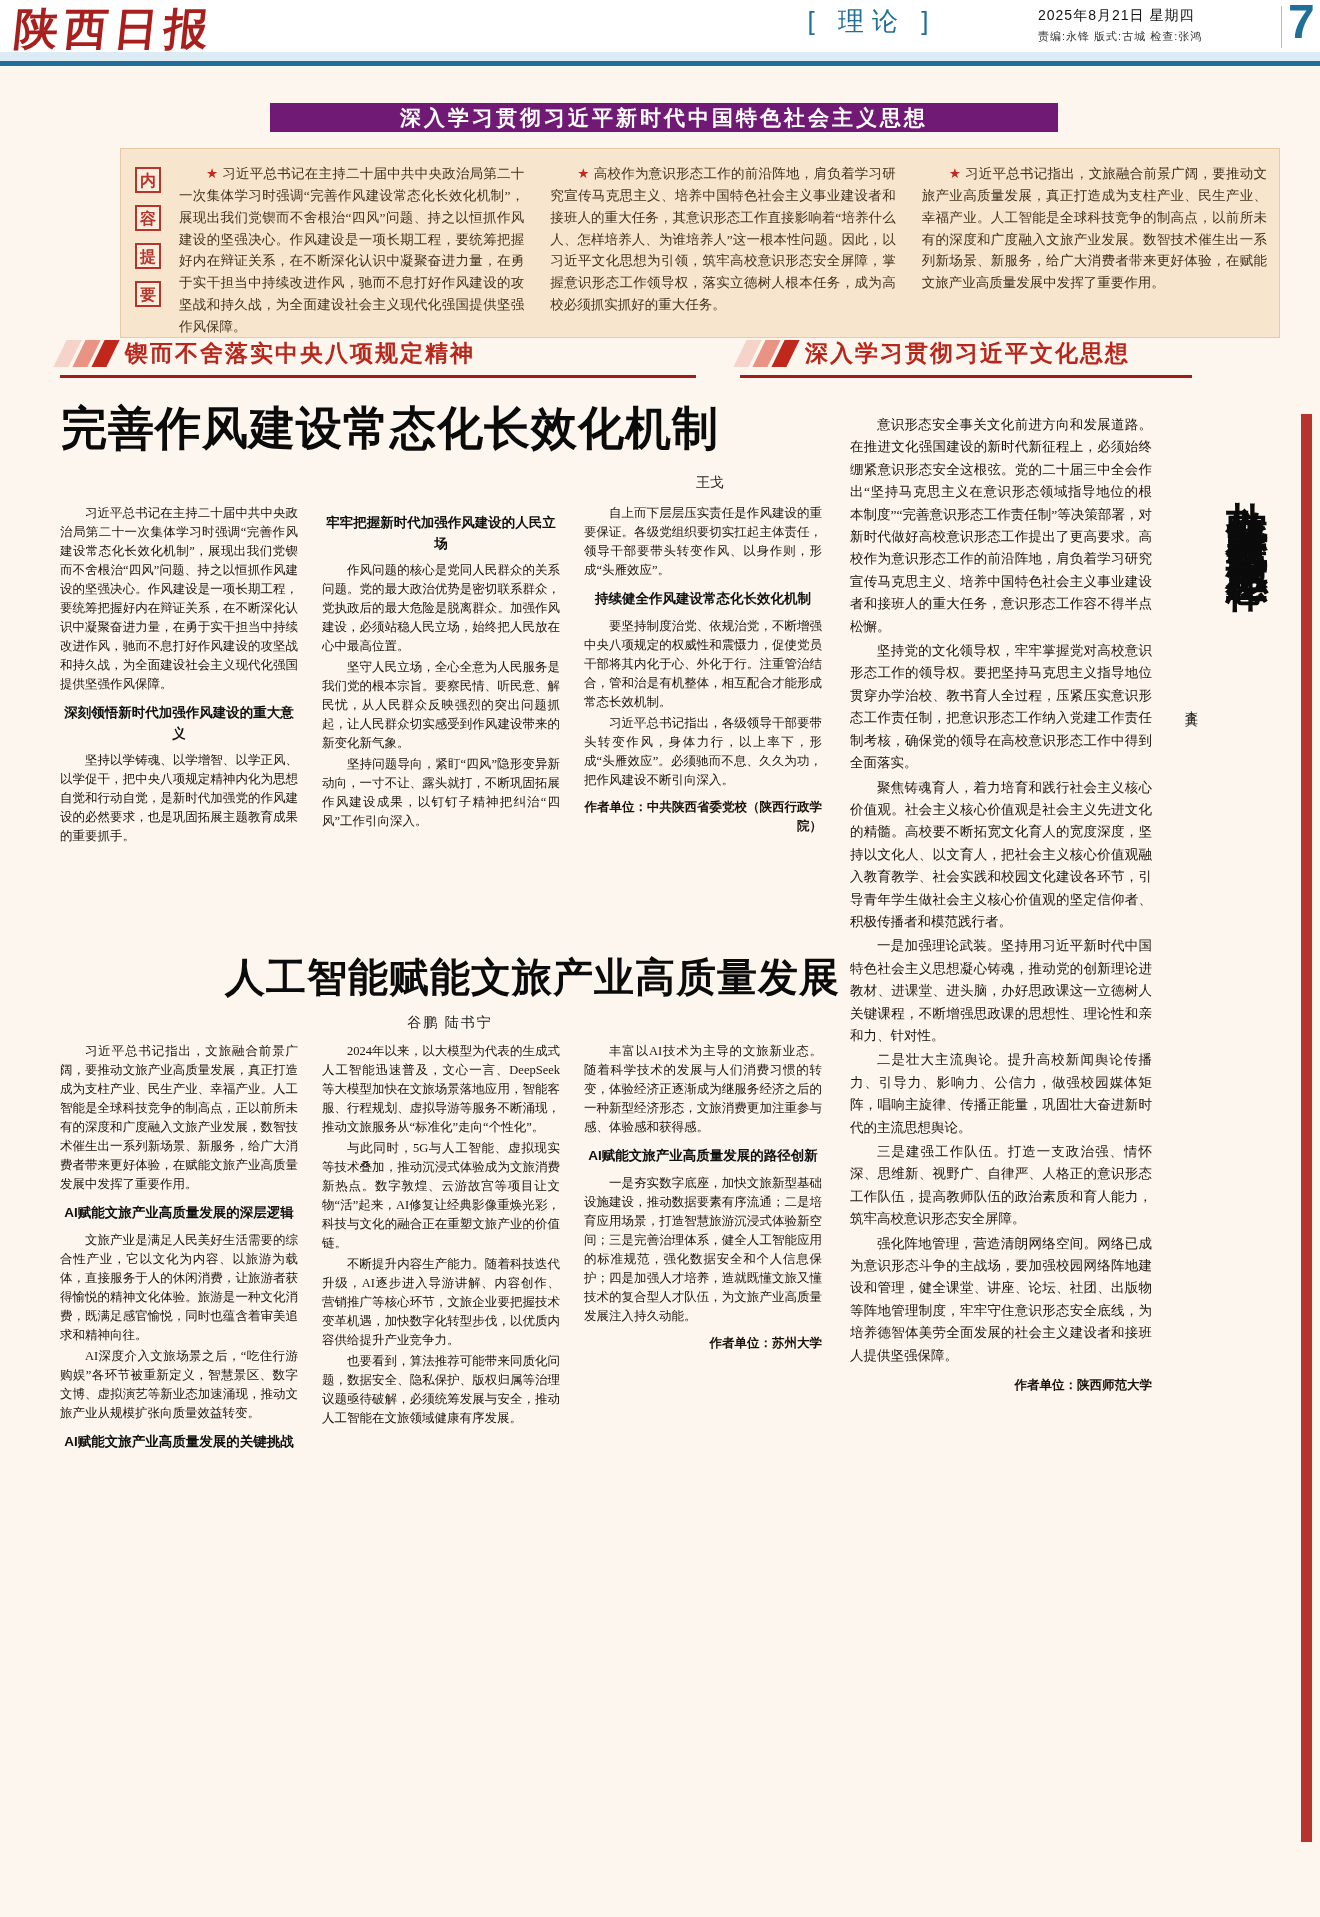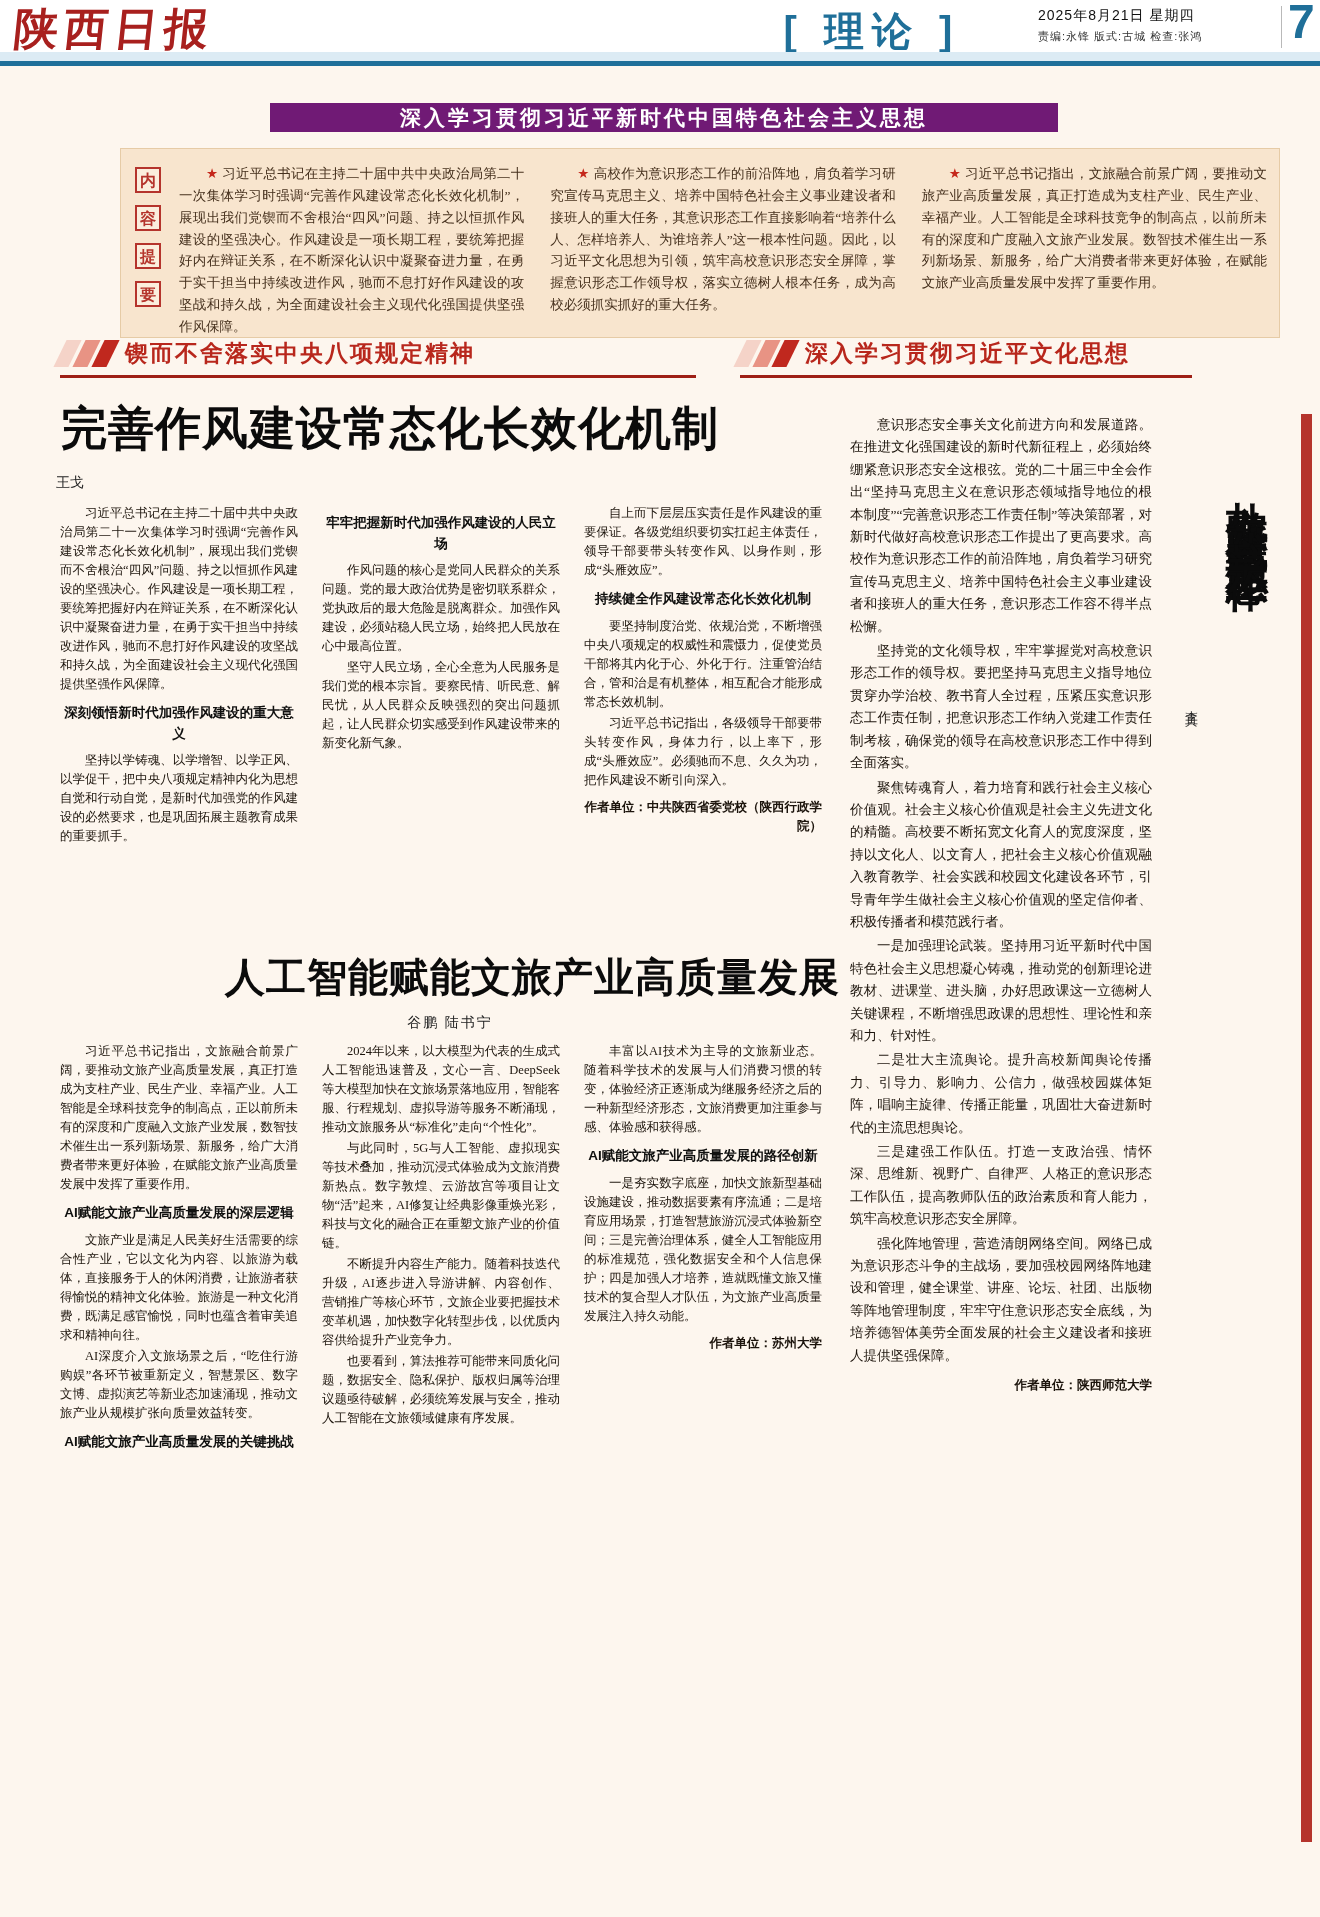--- a/index.html
+++ b/index.html
@@ -11,21 +11,21 @@
   }
   
   .masthead { position:absolute; left:0; top:0; width:1320px; height:52px; background:#ffffff; }
   .logo {
     position:absolute; left:14px; top:0; font-size:44px; font-weight:900;
     color:#a8201e; font-family:"DejaVu Serif", serif;
     transform:skewX(-6deg); letter-spacing:6px; white-space:nowrap;
   }
   .section-title {
     position:absolute; left:752px; top:4px; width:240px; text-align:center;
-    font-size:40px; font-weight:700; color:#1f6f99; letter-spacing:8px;
+    font-size:26px; font-weight:400; color:#1f6f99; letter-spacing:8px;
     font-family:"Liberation Sans", sans-serif; white-space:nowrap;
   }
   .date-block { position:absolute; left:1038px; top:7px; width:230px; text-align:left;
     font-family:"Liberation Sans", sans-serif; }
   .date-line { font-size:14px; color:#111; letter-spacing:1px; }
   .staff-line { font-size:11px; color:#333; margin-top:4px; letter-spacing:1px; }
   .mast-divider { position:absolute; left:1281px; top:6px; width:1px; height:42px; background:#b9b9b9; }
   .page-num {
     position:absolute; left:1288px; top:-6px; font-size:48px; font-weight:900;
     color:#1f6f99; font-family:"Liberation Sans", sans-serif;
@@ -70,21 +70,21 @@
     display:inline-block; vertical-align:middle; color:#b8271c; font-size:23px; font-weight:900;
     letter-spacing:2px; font-family:"Liberation Sans", sans-serif;
   }
 
   
   .headline-left {
     position:absolute; left:56px; top:398px; width:668px; text-align:center;
     font-size:46px; font-weight:900; color:#0b0b0b; letter-spacing:1px;
     font-family:"Liberation Sans", sans-serif; white-space:nowrap;
   }
-  .byline-left { position:absolute; left:56px; top:474px; width:668px; text-align:left; font-size:14px; color:#222; }
+  .byline-left { position:absolute; left:56px; top:474px; width:668px; text-align:right; font-size:14px; color:#222; }
   .col { position:absolute; width:238px; font-size:12.5px; line-height:1.52; color:#1c140c; }
   .colL1 { left:60px;  top:504px; height:448px; }
   .colL2 { left:322px; top:504px; height:448px; }
   .colL3 { left:584px; top:504px; height:448px; }
 
   .blk-p { text-indent:2em; text-align:justify; margin-bottom:2px; }
   .blk-h {
     font-weight:700; text-align:center; margin:9px 0 7px 0; font-size:13.5px;
     font-family:"Liberation Sans", sans-serif; color:#10100f;
   }
@@ -160,20 +160,21 @@
   <div class="byline-left">王戈</div>
   <div class="col colL1">
       <div class="blk-p">习近平总书记在主持二十届中共中央政治局第二十一次集体学习时强调“完善作风建设常态化长效化机制”，展现出我们党锲而不舍根治“四风”问题、持之以恒抓作风建设的坚强决心。作风建设是一项长期工程，要统筹把握好内在辩证关系，在不断深化认识中凝聚奋进力量，在勇于实干担当中持续改进作风，驰而不息打好作风建设的攻坚战和持久战，为全面建设社会主义现代化强国提供坚强作风保障。</div>
       <div class="blk-h">深刻领悟新时代加强作风建设的重大意义</div>
       <div class="blk-p">坚持以学铸魂、以学增智、以学正风、以学促干，把中央八项规定精神内化为思想自觉和行动自觉，是新时代加强党的作风建设的必然要求，也是巩固拓展主题教育成果的重要抓手。</div>
     </div>
   <div class="col colL2">
       <div class="blk-h">牢牢把握新时代加强作风建设的人民立场</div>
       <div class="blk-p">作风问题的核心是党同人民群众的关系问题。党的最大政治优势是密切联系群众，党执政后的最大危险是脱离群众。加强作风建设，必须站稳人民立场，始终把人民放在心中最高位置。</div>
       <div class="blk-p">坚守人民立场，全心全意为人民服务是我们党的根本宗旨。要察民情、听民意、解民忧，从人民群众反映强烈的突出问题抓起，让人民群众切实感受到作风建设带来的新变化新气象。</div>
+      <div class="blk-p">坚持问题导向，紧盯“四风”隐形变异新动向，一寸不让、露头就打，不断巩固拓展作风建设成果，以钉钉子精神把纠治“四风”工作引向深入。</div>
     </div>
   <div class="col colL3">
       <div class="blk-p">自上而下层层压实责任是作风建设的重要保证。各级党组织要切实扛起主体责任，领导干部要带头转变作风、以身作则，形成“头雁效应”。</div>
       <div class="blk-h">持续健全作风建设常态化长效化机制</div>
       <div class="blk-p">要坚持制度治党、依规治党，不断增强中央八项规定的权威性和震慑力，促使党员干部将其内化于心、外化于行。注重管治结合，管和治是有机整体，相互配合才能形成常态长效机制。</div>
       <div class="blk-p">习近平总书记指出，各级领导干部要带头转变作风，身体力行，以上率下，形成“头雁效应”。必须驰而不息、久久为功，把作风建设不断引向深入。</div>
       <div class="blk-attr">作者单位：中共陕西省委党校（陕西行政学院）</div>
     </div>
 
   <div class="col right-body">

